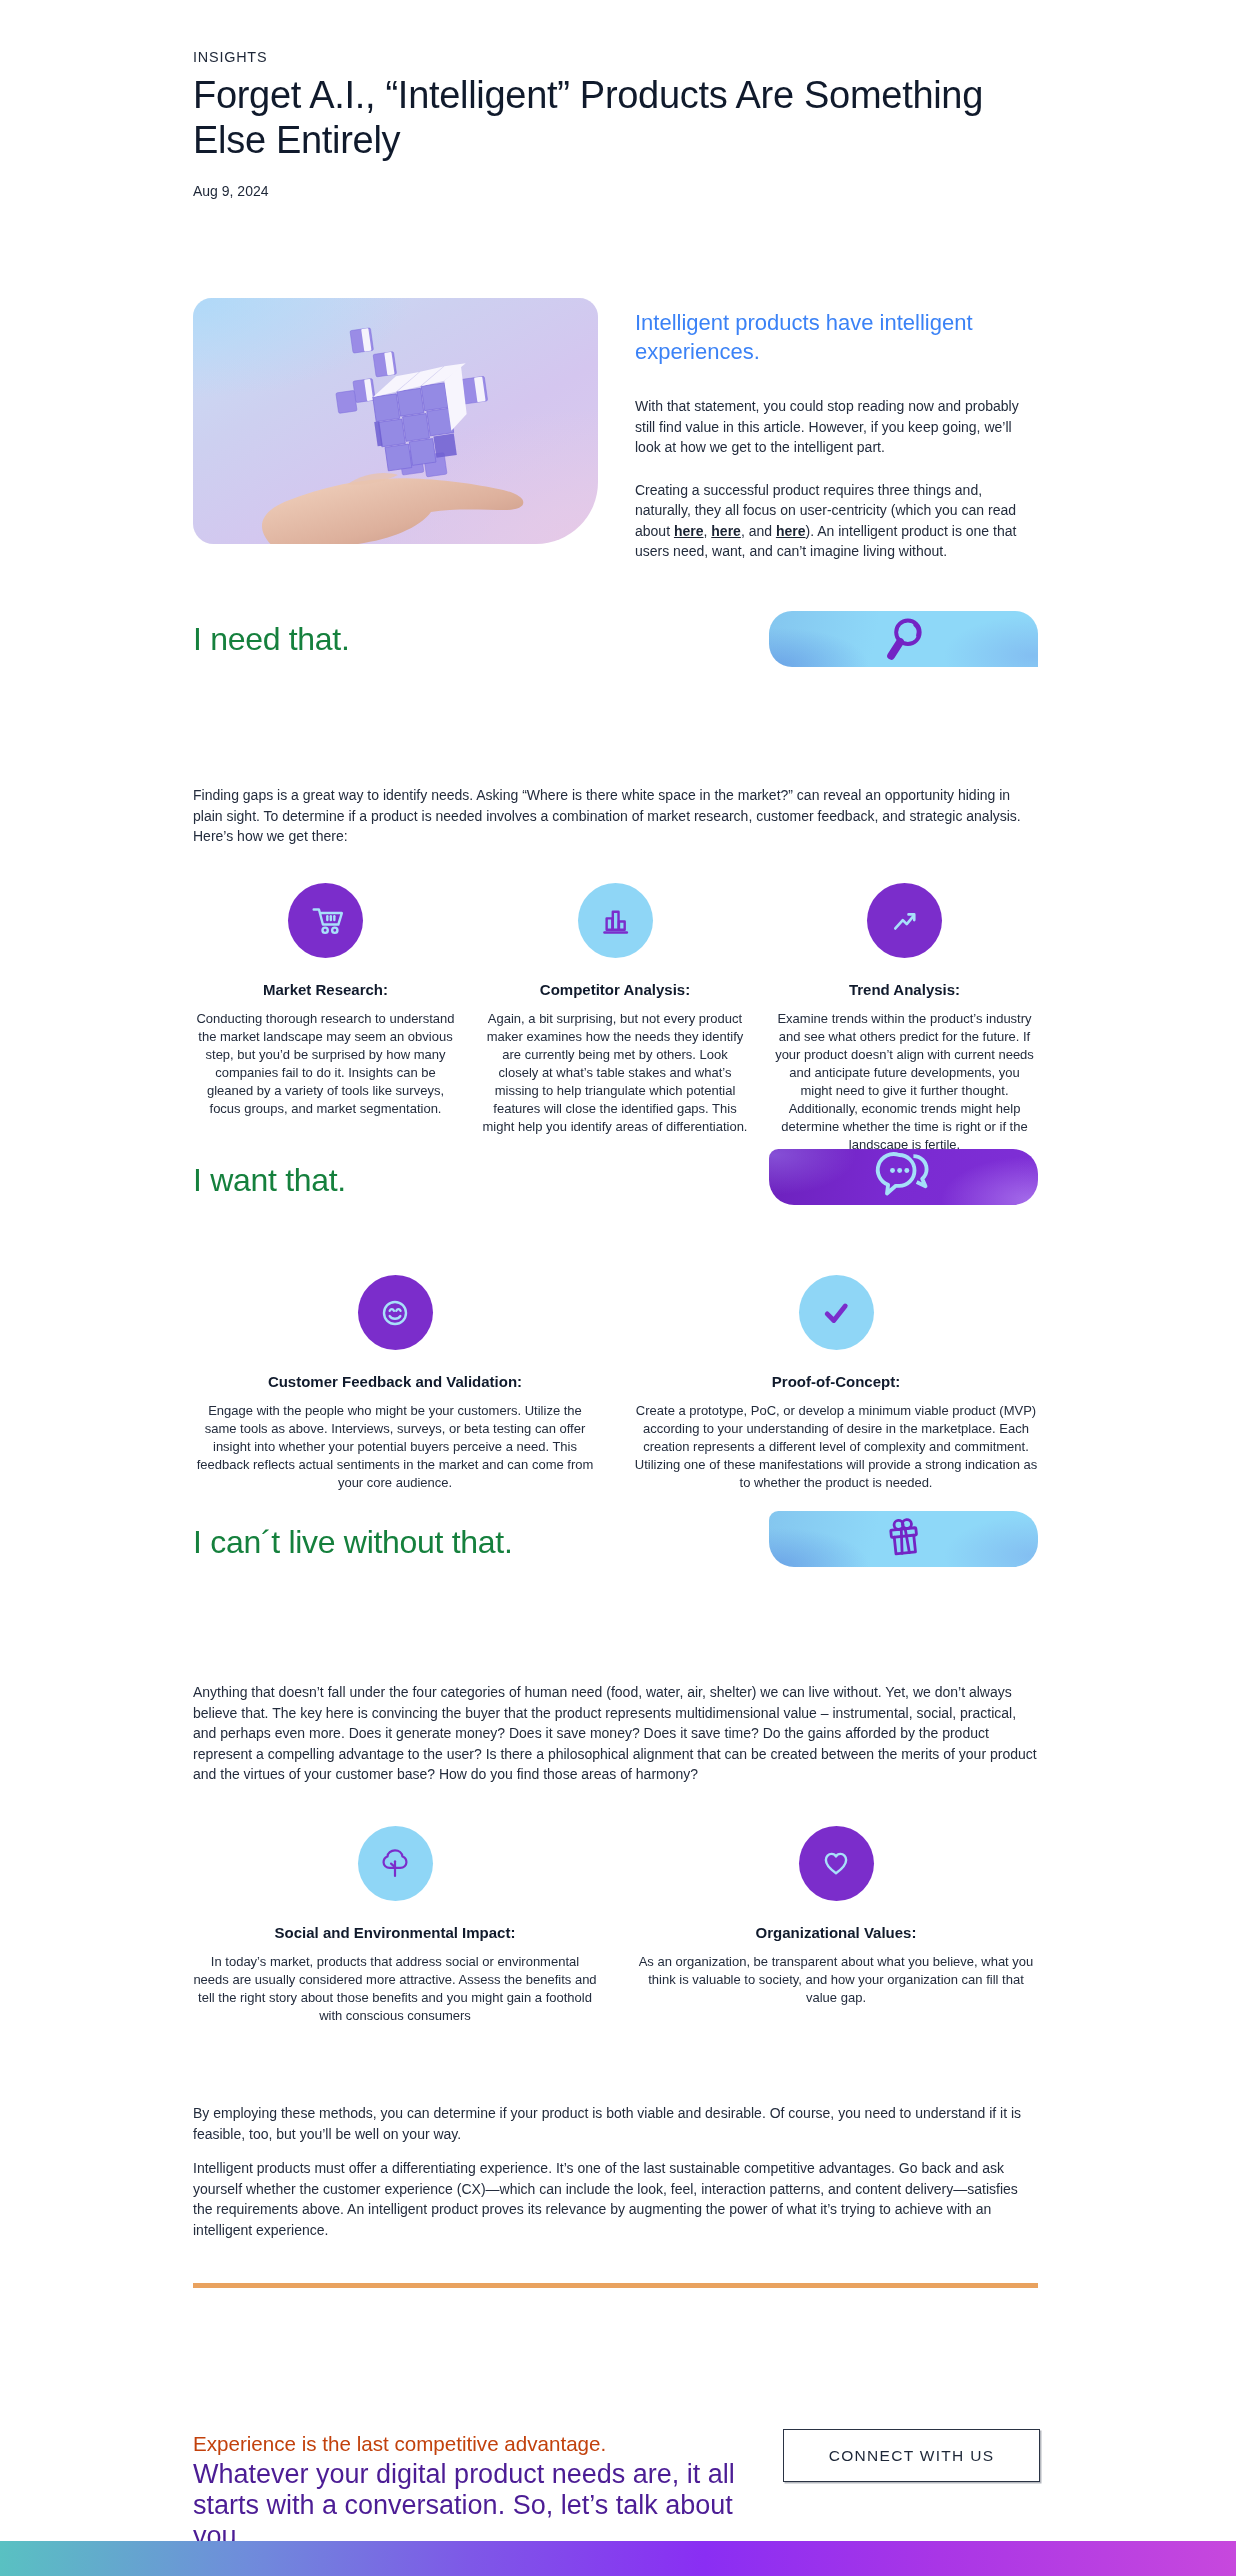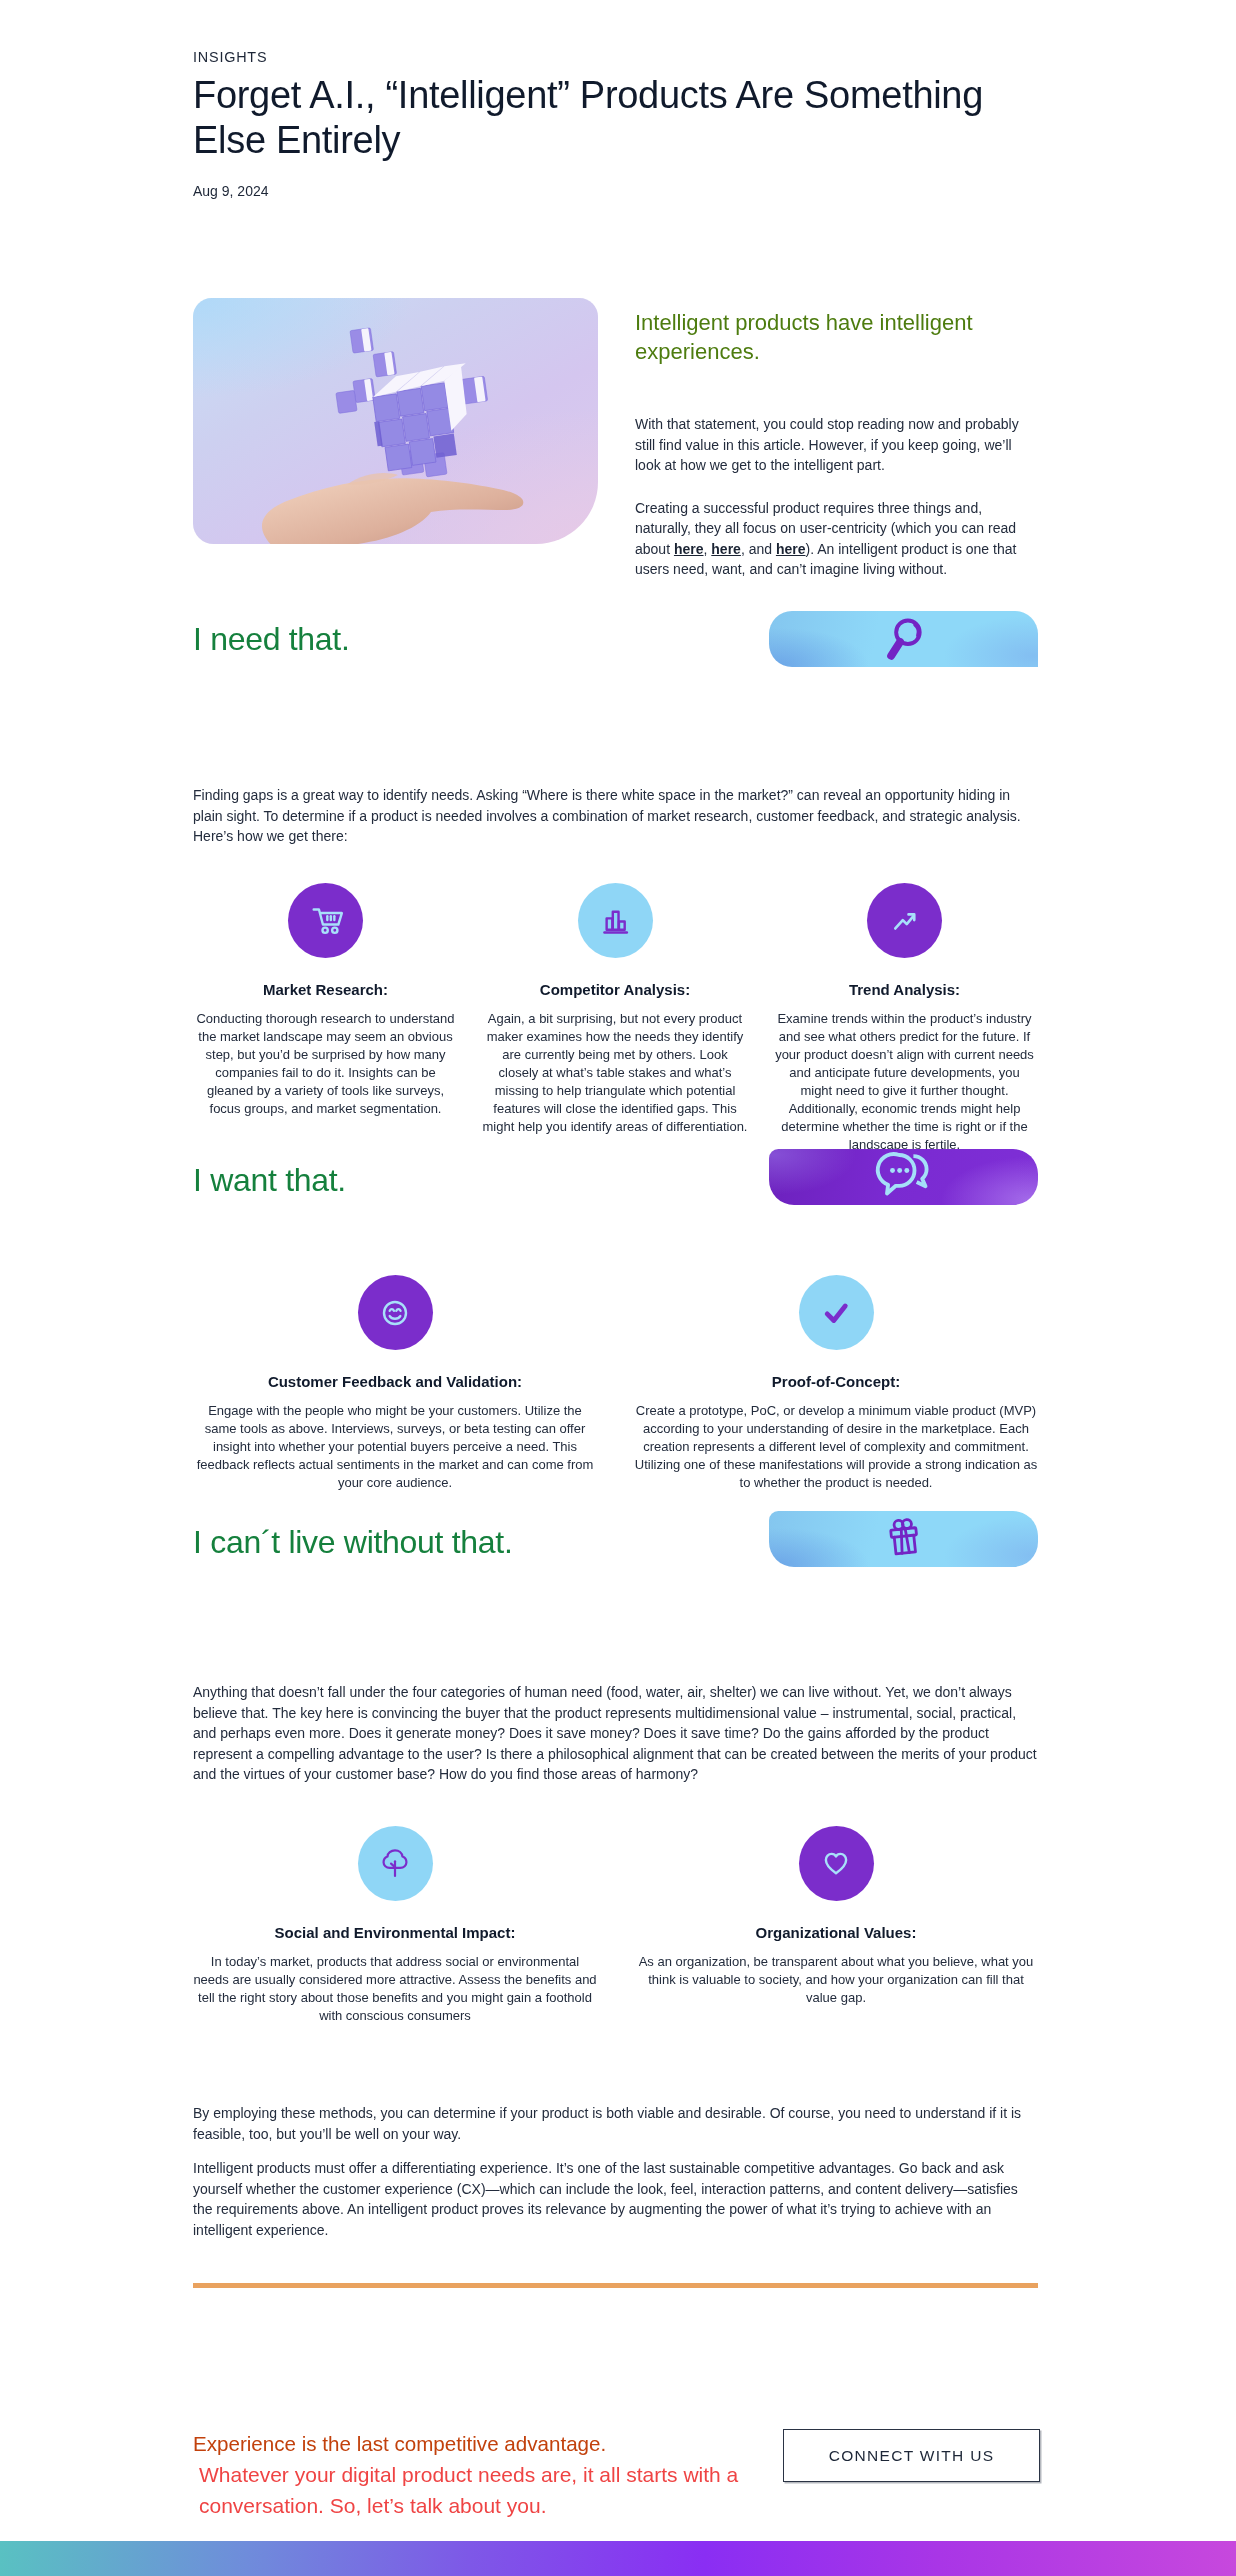--- a/index.html
+++ b/index.html
@@ -18,21 +18,21 @@
   
   .hero { top:298px; height:246px; }
   .hero-img { position:absolute; left:0; top:0; width:405px; height:246px;
     border-radius:18.5px 18.5px 62px 20.6px; overflow:hidden;
     background:
       radial-gradient(120% 90% at 0% 0%, rgba(173,216,248,.9) 0%, rgba(173,216,248,0) 45%),
       radial-gradient(120% 100% at 100% 100%, rgba(232,201,230,.85) 0%, rgba(232,201,230,0) 55%),
       linear-gradient(150deg,#c9dff6 0%,#cdd0f0 32%,#d4c6ef 62%,#dccBec 100%); }
   .hero-img svg { position:absolute; left:0; top:0; }
   .hero-text { position:absolute; left:442px; top:10.3px; width:403px; }
-  .hero-h2 { font-size:22px; line-height:29px; font-weight:500; color:#4d7c0f; margin-bottom:48px; }
+  .hero-h2 { font-size:22px; line-height:29px; font-weight:500; color:#3b82f6; margin-bottom:30px; }
   .hero-p { font-size:14px; line-height:20.6px; color:#232c3d; margin-bottom:21.6px; }
   .hero-p a { color:#1a2333; font-weight:700; text-decoration:underline; }
 
   
   .sec-head { font-size:32px; font-weight:500; color:#15803d; letter-spacing:-0.3px; }
   .banner { overflow:hidden; width:269px; height:56px; }
   .banner svg { display:block; margin:0 auto; }
   .banner-blue { background:
       radial-gradient(60% 120% at 4% 96%, rgba(90,140,225,.55) 0%, rgba(90,140,225,0) 55%),
       radial-gradient(55% 120% at 98% 80%, rgba(120,165,235,.5) 0%, rgba(120,165,235,0) 60%),
@@ -68,21 +68,21 @@
             display:flex; align-items:center; justify-content:center; }
   .circle-purple { background:#7b2dcb; }
   .circle-blue   { background:#8fd6f6; }
   .card-title { font-size:15px; font-weight:700; color:#101a2c; margin-bottom:12.4px; }
   .card-body  { font-size:13px; line-height:18px; color:#232c3d; }
 
   
   .divider { top:2283px; height:5.2px; background:#e9a25f; }
   .cta-text { top:2428px; width:577px; }
   .cta-h { font-size:20.6px; line-height:31px; font-weight:400; color:#c2410c; }
-  .cta-p { font-size:21px; line-height:31px; color:#ef4444;margin-left:6px; }
+  .cta-p { font-size:27px; line-height:31px; color:#4c1d95; }
   .cta-btn { top:2429px; left:783px; width:257px; height:53px; background:#fff;
              border:1px solid #2a3344; box-shadow:1.5px 1.5px 0 rgba(42,51,68,.35);
              display:flex; align-items:center; justify-content:center;
              font-size:15.5px; letter-spacing:1.3px; color:#1d2637; cursor:pointer; }
 
   
   .footer { top:2541px; left:0; width:1236px; height:105px;
     background:linear-gradient(90deg,#59c1c2 0%,#6f8cdb 20%,#7e58e7 38%,#8a2ef3 57%,#a936e6 76%,#c748dd 100%); }
 </style>
 </head>

